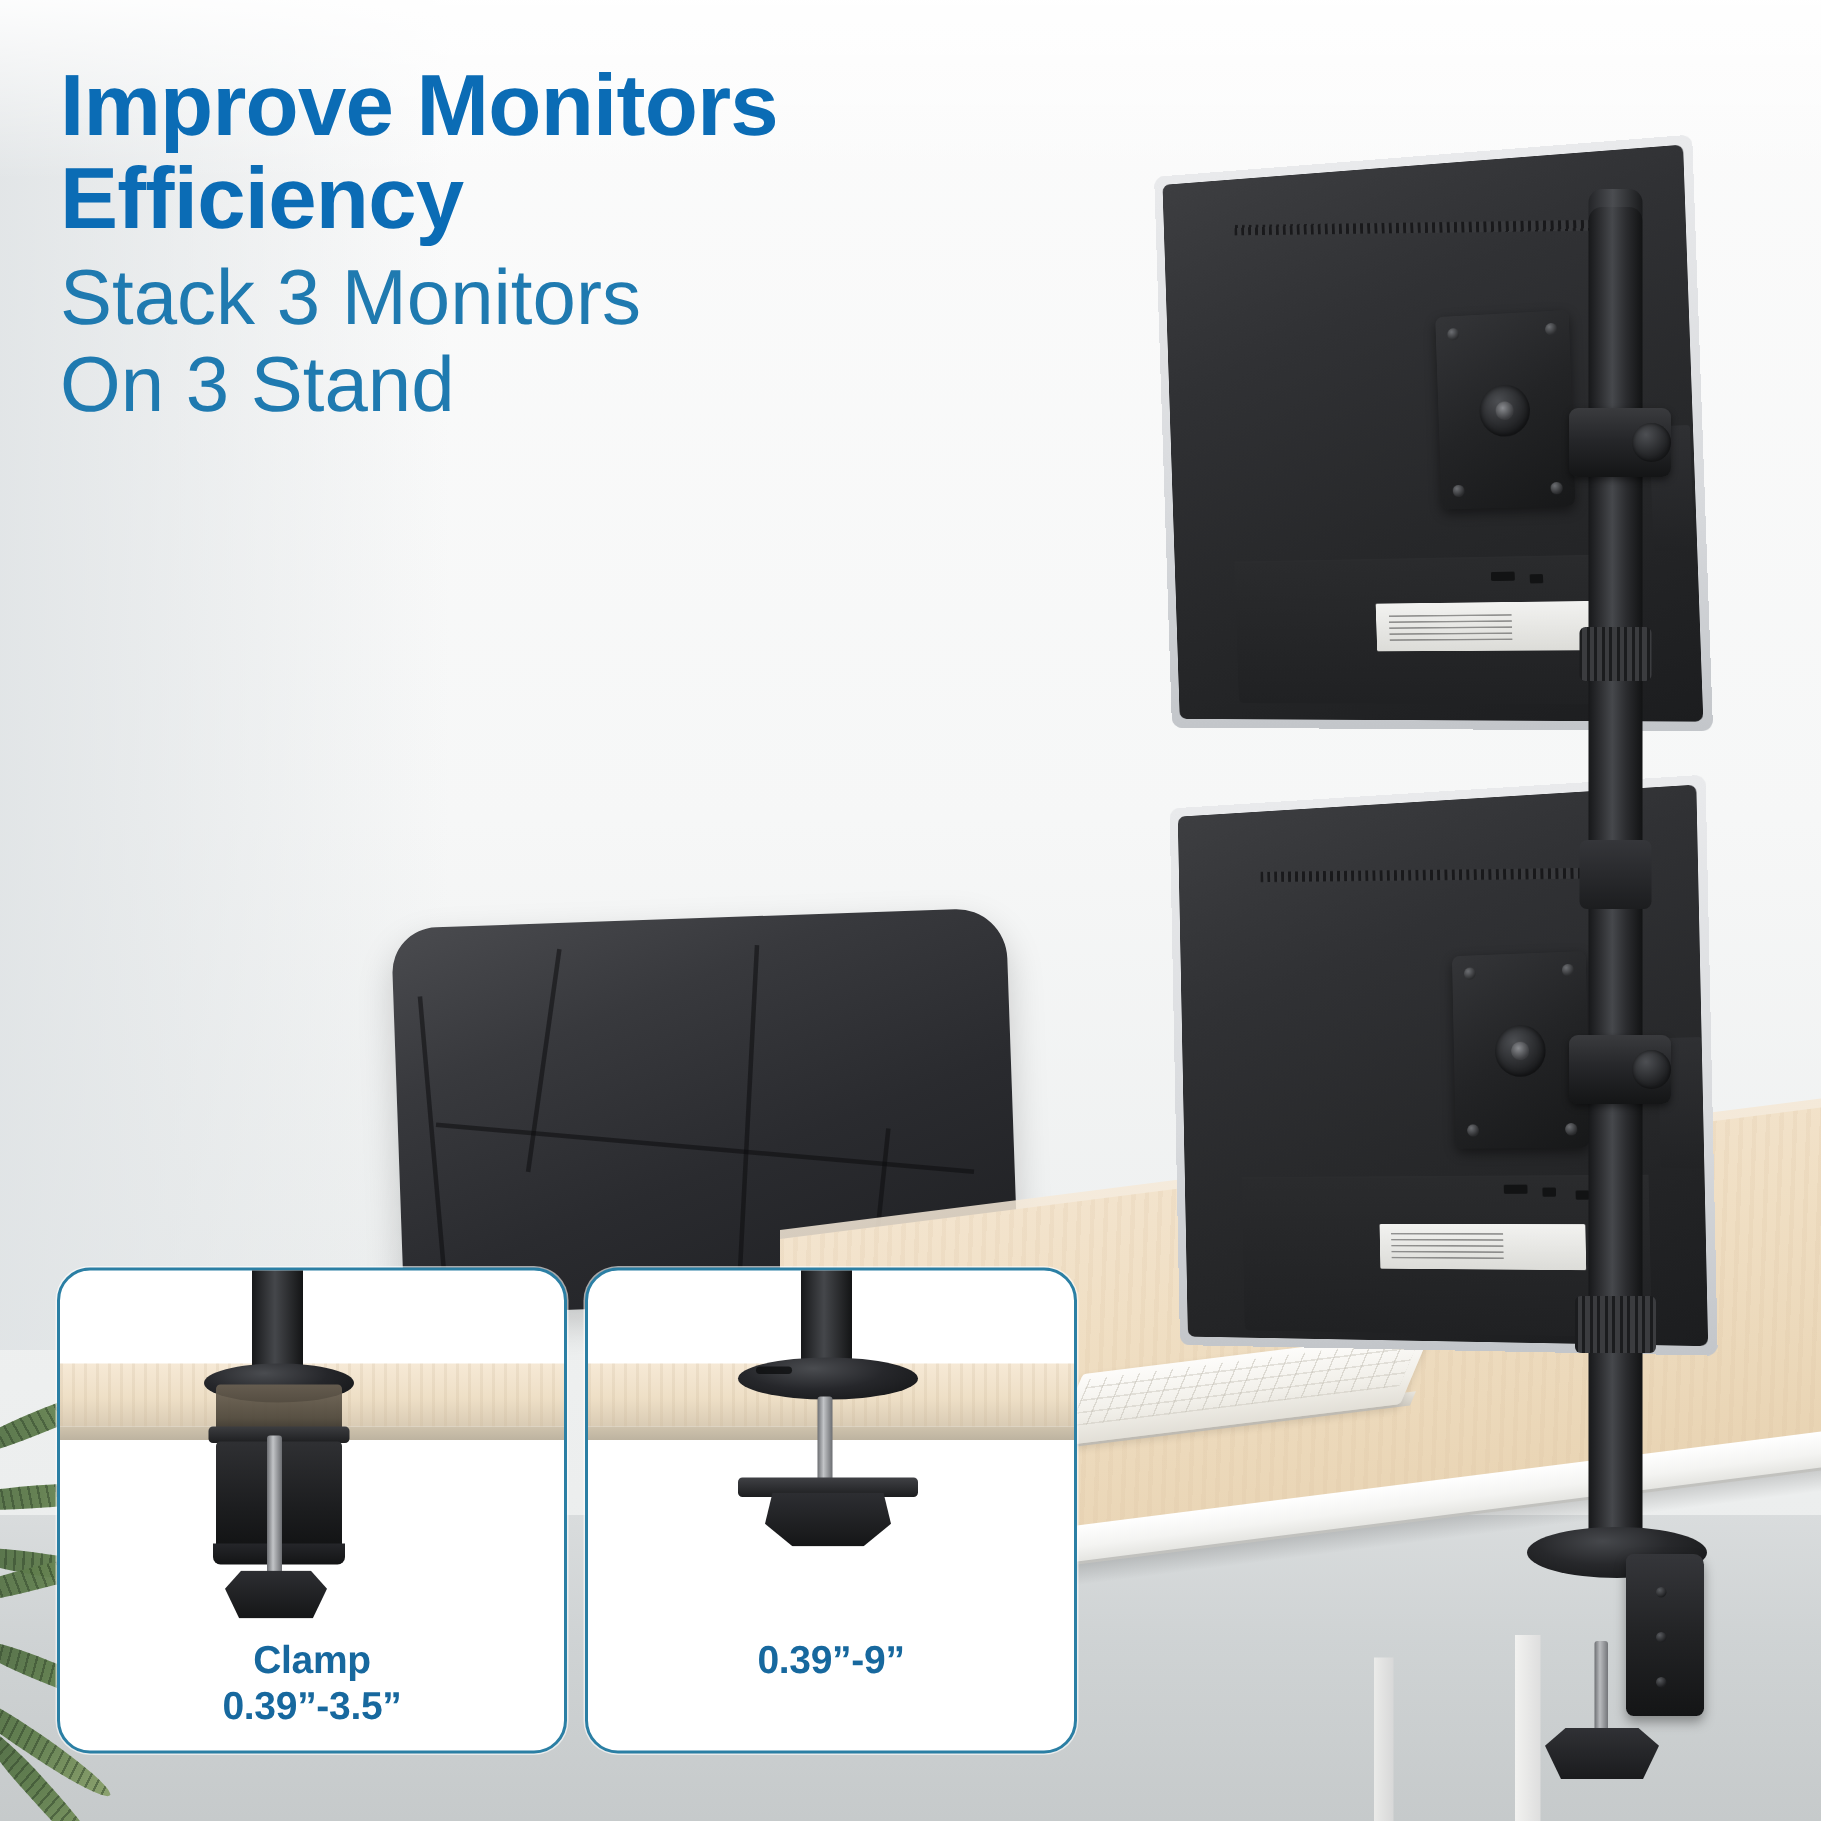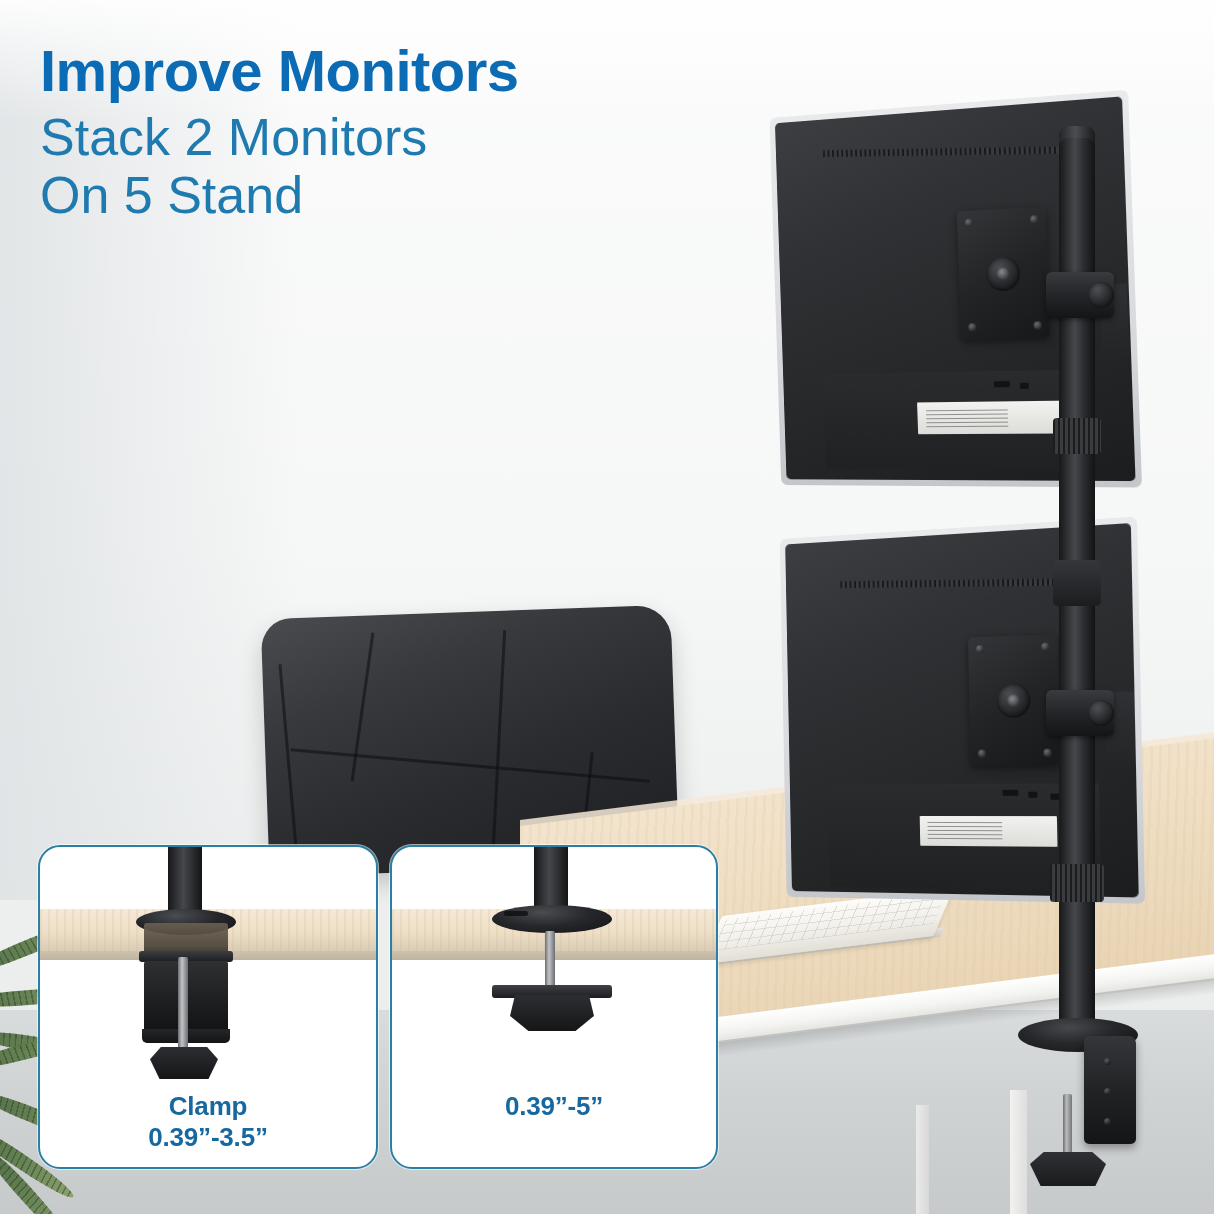--- a/index.html
+++ b/index.html
@@ -447,24 +447,25 @@
     <div class="frond" style="left:10px; top:98px;  transform:rotate(9deg);"></div>
     <div class="frond" style="left:0px;  top:128px; transform:rotate(-14deg);"></div>
     <div class="frond" style="left:14px; top:158px; transform:rotate(22deg);"></div>
     <div class="frond" style="left:4px;  top:192px; transform:rotate(34deg);"></div>
     <div class="frond" style="left:20px; top:216px; transform:rotate(48deg);"></div>
   </div>
 
   <div class="headline">
     <div class="h-main" style="color:#0b6cb5;">
       <span>Improve Monitors</span><br>
+      <span>Efficiency</span>
     </div>
     <div class="h-sub" style="color:#1f7ab0;">
-      <span>Stack 2 Monitors</span><br>
-      <span>On 5 Stand</span>
+      <span>Stack 3 Monitors</span><br>
+      <span>On 3 Stand</span>
     </div>
   </div>
 
   <div class="inset" style="left:38px;top:845px;width:336px;height:320px;">
     <div class="inset-desk" style="top:62px;"></div>
     <div class="inset-desk-edge" style="top:104px;"></div>
 
     <div style="position:absolute;left:128px;top:-8px;width:34px;height:78px;background:linear-gradient(90deg,#17181a,#45474b 45%,#131415);border-radius:6px;"></div>
     <div style="position:absolute;left:96px;top:62px;width:100px;height:26px;background:radial-gradient(ellipse at 40% 25%,#4a4c50,#25262a 50%,#121314 100%);border-radius:50%;"></div>
     <div style="position:absolute;left:104px;top:76px;width:84px;height:32px;background:linear-gradient(180deg,#6a6052,#4c4539 70%,#2f2b24);border-radius:3px;opacity:.92;"></div>
@@ -485,17 +486,17 @@
     <div class="inset-desk-edge" style="top:104px;"></div>
 
     <div style="position:absolute;left:142px;top:-8px;width:34px;height:74px;background:linear-gradient(90deg,#17181a,#45474b 45%,#131415);border-radius:6px;"></div>
     <div style="position:absolute;left:100px;top:58px;width:120px;height:28px;background:radial-gradient(ellipse at 42% 26%,#4a4c50,#26272b 48%,#121314 100%);border-radius:50%;"></div>
     <div style="position:absolute;left:112px;top:64px;width:24px;height:5px;background:#0d0e0f;border-radius:3px;opacity:.8;"></div>
     <div style="position:absolute;left:153px;top:84px;width:10px;height:60px;background:linear-gradient(90deg,#6b6d71,#c2c4c7 40%,#6b6d71);border-radius:2px;"></div>
     <div style="position:absolute;left:100px;top:138px;width:120px;height:13px;background:linear-gradient(180deg,#404145,#1c1d1f);border-radius:3px;"></div>
     <div style="position:absolute;left:118px;top:148px;width:84px;height:36px;background:linear-gradient(180deg,#2d2e32,#151617);clip-path:polygon(6% 0%,94% 0%,100% 58%,78% 100%,22% 100%,0% 58%);border-radius:4px;"></div>
 
     <div class="inset-cap" style="top:244px;color:#17689e;">
-      <div>0.39”-5”</div>
+      <div>0.39”-9”</div>
     </div>
   </div>
 
 </div>
 
 </body></html>

